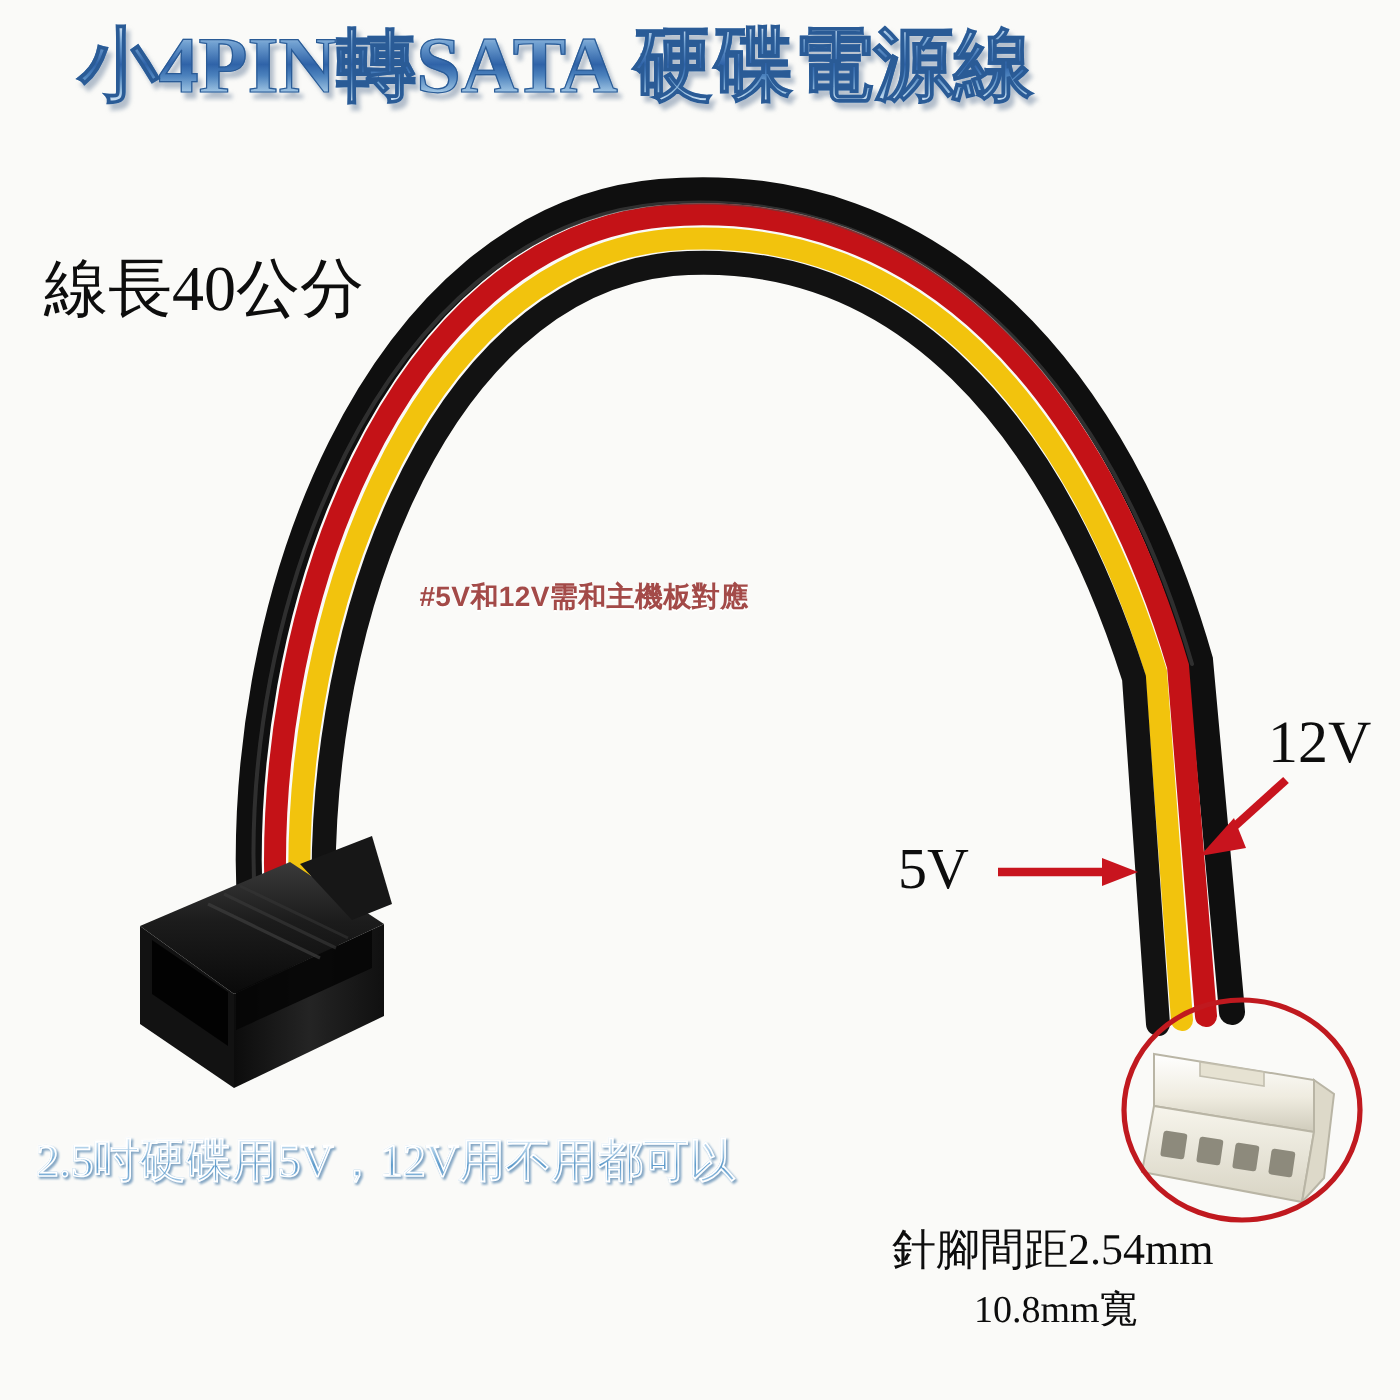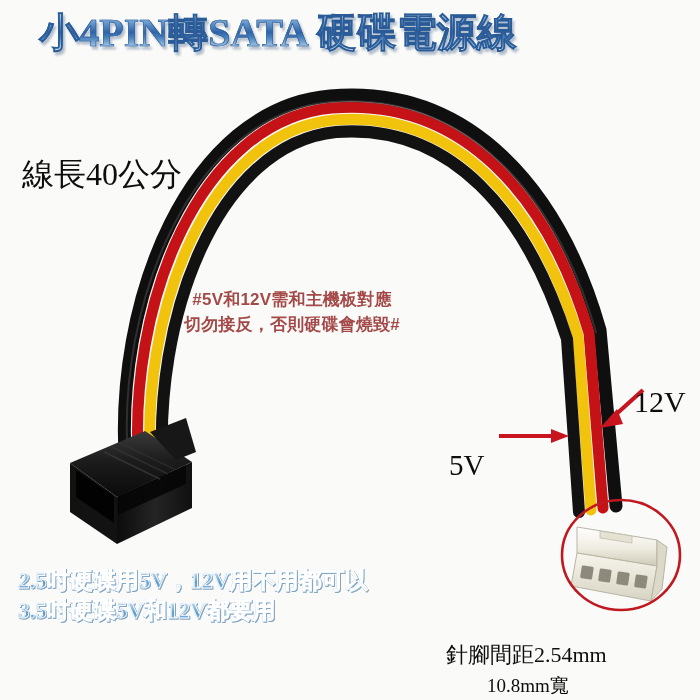--- a/index.html
+++ b/index.html
@@ -44,55 +44,54 @@
     white-space: nowrap;
   }
 
   
   .blk {
     position: absolute;
     color: #0d0d0d;
     font-family: "Liberation Serif", "DejaVu Serif", serif;
     white-space: nowrap;
     line-height: 1.15;
-    margin-top: 30px;
   }
   #len-label { left: 22px; top: 126px; font-size: 32px; }
   #v5-label  { left: 449px; top: 419px; font-size: 29px; }
   #v12-label { left: 634px; top: 355px; font-size: 30px; }
   #pitch-label {
     left: 446px; top: 612px; font-size: 22px;
   }
   #width-label {
     left: 487px; top: 645px; font-size: 19px;
   }
 
   
   #warn {
     position: absolute;
     left: 0; top: 288px;
     width: 584px;
     text-align: center;
     color: #a34a48;
     font-family: "Liberation Sans", "DejaVu Sans", sans-serif;
     font-weight: bold;
-    font-size: 17px;
+    font-size: 14px;
     line-height: 1.45;
     text-shadow: 0 1px 0 rgba(255,255,255,0.85);
     white-space: nowrap;
   }
   #warn div { letter-spacing: 0.2px; }
 
   
   #notes {
     position: absolute;
     left: 18px;
     top: 566px;
     font-family: "Liberation Serif", "DejaVu Serif", serif;
-    font-weight: bold;
+    font-weight: normal;
     font-size: 23px;
     line-height: 1.32;
     white-space: nowrap;
   }
   #notes div {
     background: linear-gradient(180deg,
                 #eaf4fc 0%,
                 #a8cbe6 30%,
                 #5e9bcb 55%,
                 #84b4da 75%,
@@ -206,21 +205,19 @@
   <div class="blk" id="v5-label">5V</div>
 
   <div class="blk" id="v12-label">12V</div>
 
   <div class="blk" id="pitch-label">針腳間距2.54mm</div>
 
   <div class="blk" id="width-label">10.8mm寬</div>
 
   <div id="warn">
     <div>#5V和12V需和主機板對應</div>
-    <div>切勿接反，否則硬碟會燒毀#</div>
   </div>
 
   <div id="notes">
     <div>2.5吋硬碟用5V，12V用不用都可以</div>
-    <div>3.5吋硬碟5V和12V都要用</div>
   </div>
 
 </div>
 
 </body></html>

